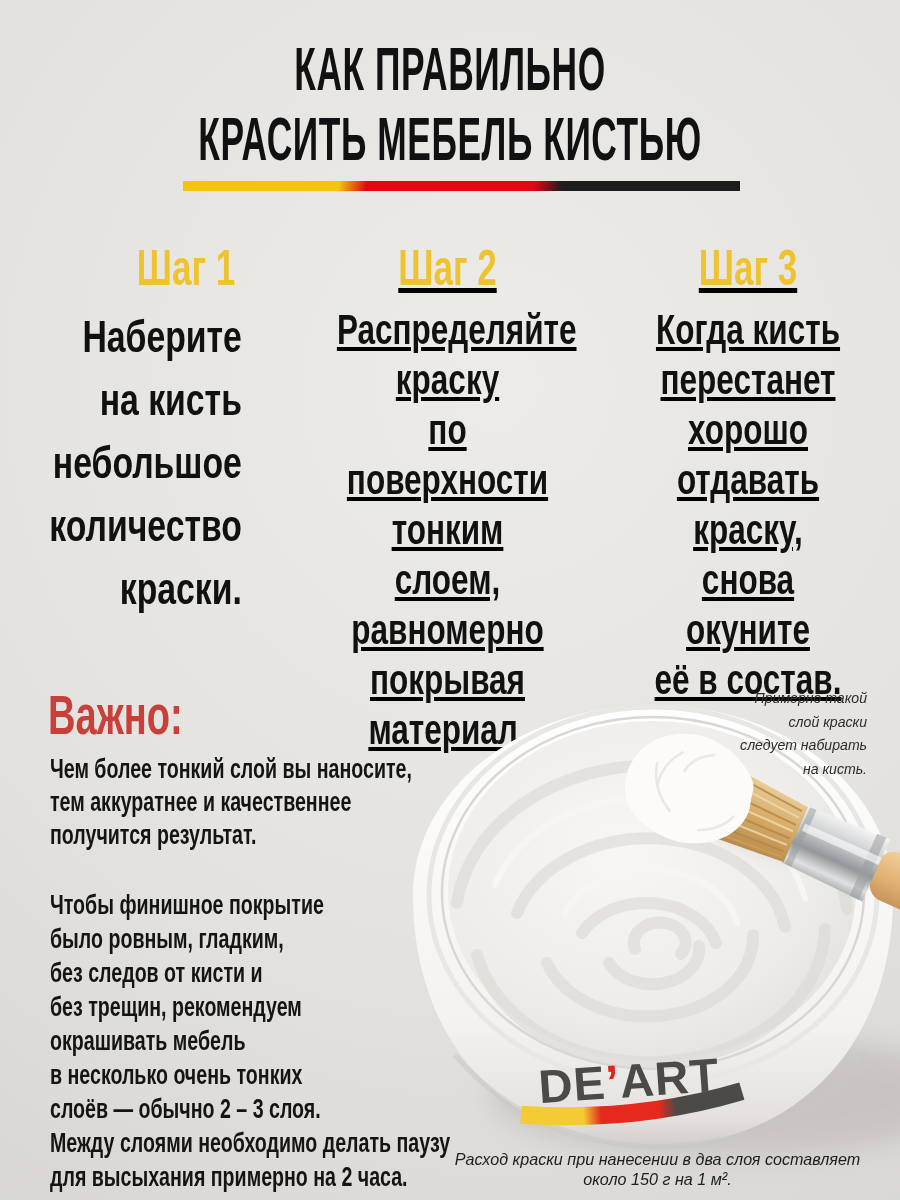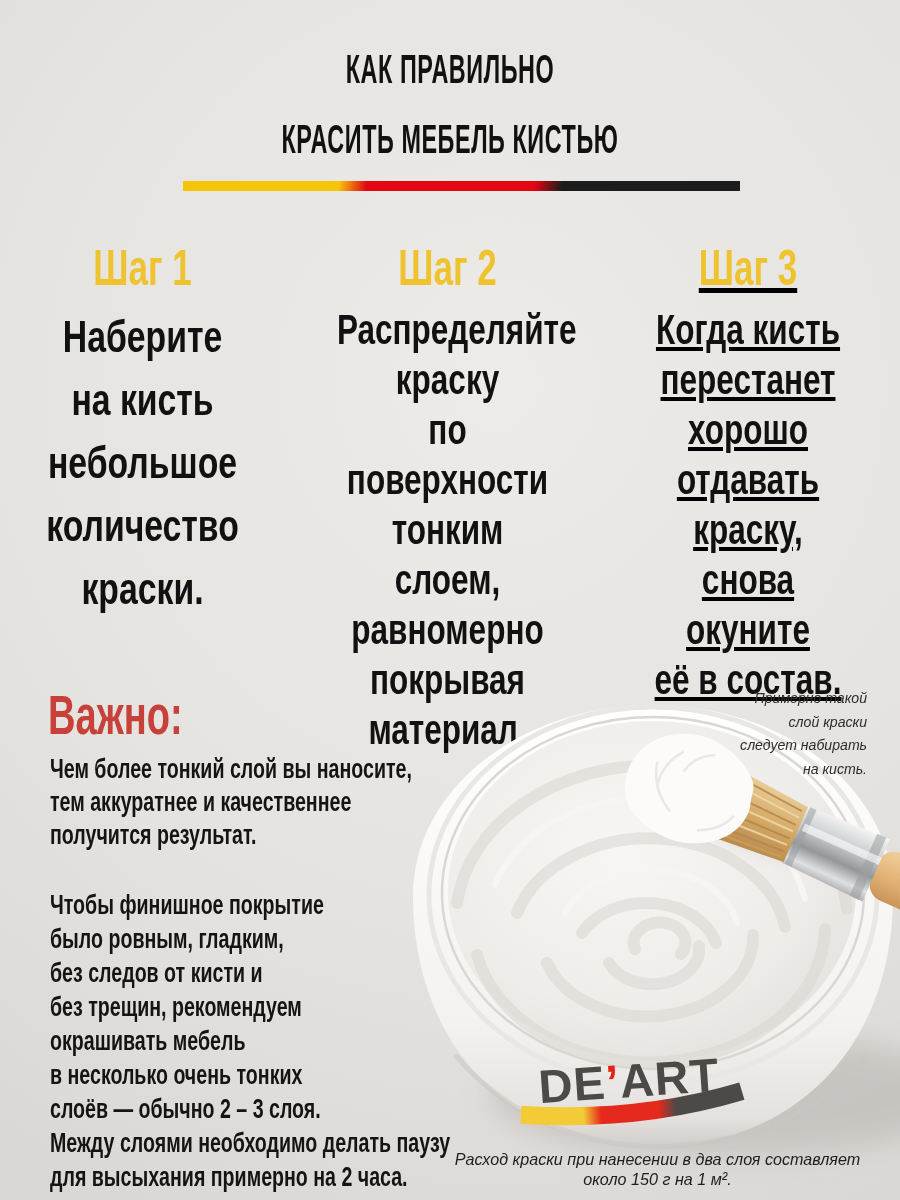--- a/index.html
+++ b/index.html
@@ -3,33 +3,33 @@
 <meta charset="utf-8">
 <style>
   html,body{margin:0;padding:0;background:#888;}
   .canvas{
     position:relative;width:900px;height:1200px;overflow:hidden;
     font-family:"Liberation Sans",sans-serif;
     background:radial-gradient(130% 100% at 55% 32%, #edebe8 0%, #e5e3e0 45%, #d7d4d1 85%, #c9c6c3 100%);
   }
   
   .title{position:absolute;top:34px;left:0;width:100%;text-align:center;
-         font-weight:bold;color:#111;font-size:41px;line-height:70px;}
+         font-weight:bold;color:#111;font-size:62px;line-height:70px;}
   .title-line{display:block;transform:scaleX(.57);transform-origin:50% 0;white-space:nowrap;letter-spacing:1px;}
   .underline-bar{position:absolute;top:181px;left:183px;width:557px;height:10px;
     background:linear-gradient(100deg,#f6c50a 0%,#f6c50a 28%,#e30613 33%,#e30613 63%,#1c1c1c 68%,#1c1c1c 100%);}
   
   .step{position:absolute;top:243px;text-align:center;font-weight:bold;}
   .step-heading{display:block;color:#eec32f;font-size:50px;line-height:50px;
                 transform:scaleX(.7);transform-origin:50% 0;white-space:nowrap;}
   .step-body{display:block;margin-top:12px;color:#111;white-space:pre-line;
              transform:scaleX(.75);transform-origin:50% 0;}
-  .step1{left:10px;width:265px;}
+  .step1{left:10px;width:265px;text-align:right;}
   .step1 .step-body{font-size:45px;line-height:63px;}
-  .step2{left:300px;width:295px;}
+  .step2{left:300px;width:295px;text-decoration:underline;}
   .step2 .step-body{font-size:42px;line-height:50px;}
   .step3{left:600px;width:296px;text-decoration:underline;}
   .step3 .step-body{font-size:42px;line-height:50px;}
   
   .imp-heading{position:absolute;left:48px;top:686px;font-size:56px;line-height:58px;
     font-weight:bold;color:#c8403a;transform:scaleX(.68);transform-origin:0 0;white-space:nowrap;z-index:3;}
   .para{position:absolute;left:50px;font-weight:bold;color:#141414;white-space:pre-line;
         transform:scaleX(.7);transform-origin:0 0;z-index:3;}
   .para1{top:752px;font-size:28px;line-height:33px;}
   .para2{top:888px;font-size:28px;line-height:34px;}

